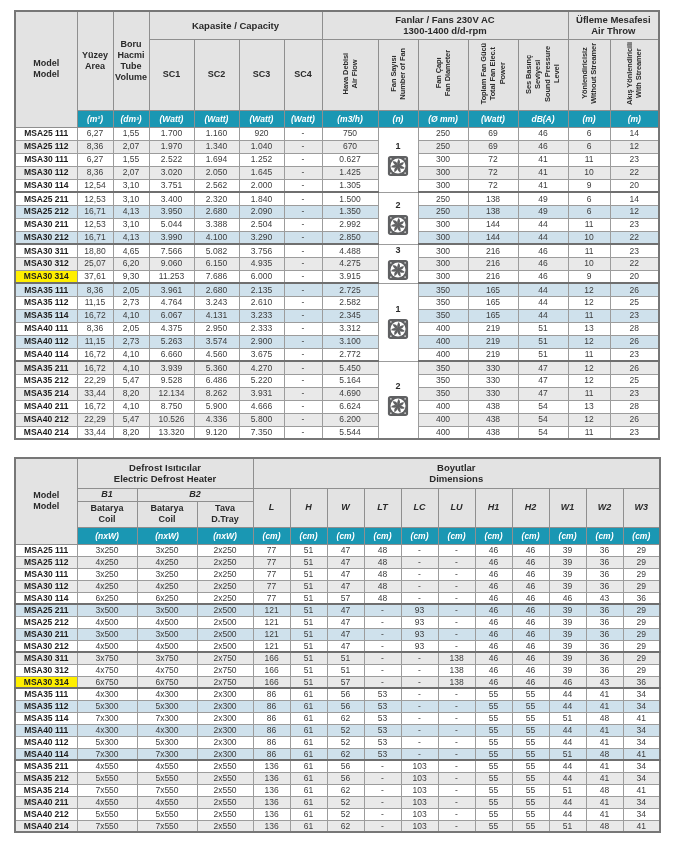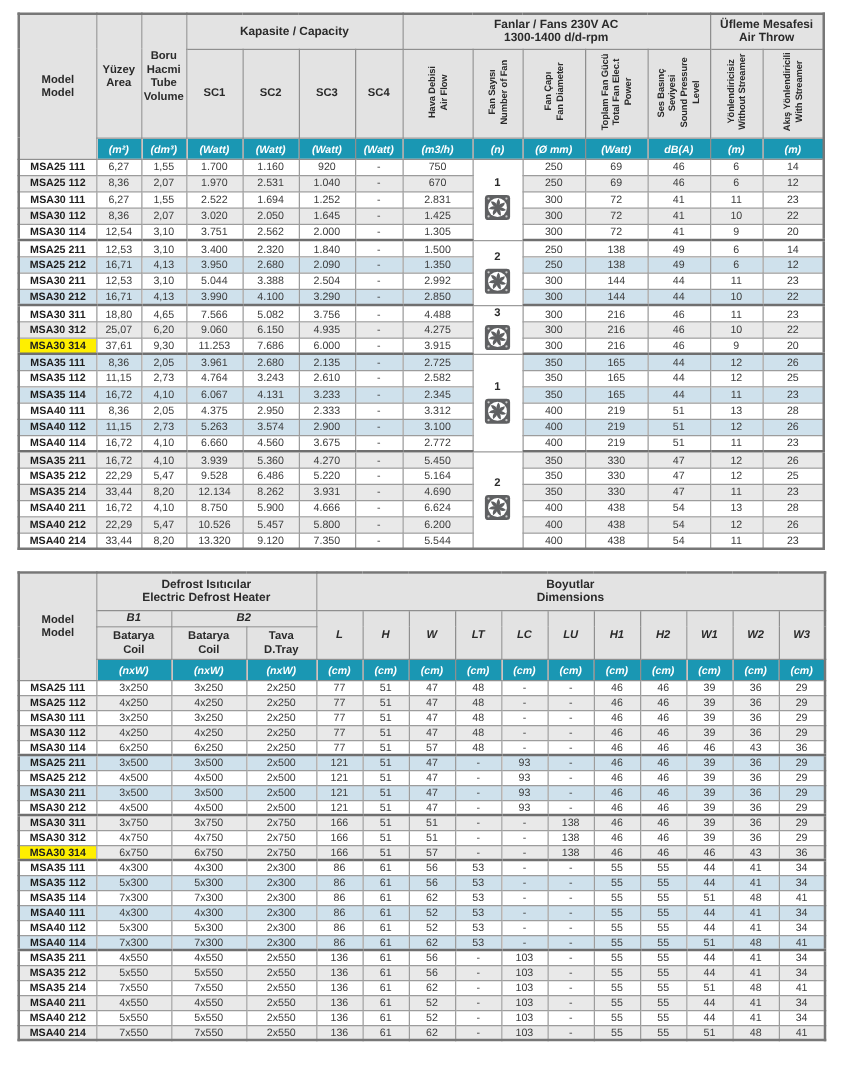--- a/index.html
+++ b/index.html
@@ -149,39 +149,39 @@
           <td>69</td>
           <td>46</td>
           <td>6</td>
           <td>14</td>
         </tr>
         <tr class="r-g">
           <td class="model">MSA25 112</td>
           <td>8,36</td>
           <td>2,07</td>
           <td>1.970</td>
-          <td>2.531</td>
+          <td>1.340</td>
           <td>1.040</td>
           <td>-</td>
           <td>670</td>
           <td>250</td>
           <td>69</td>
           <td>46</td>
           <td>6</td>
           <td>12</td>
         </tr>
         <tr class="r-w">
           <td class="model">MSA30 111</td>
           <td>6,27</td>
           <td>1,55</td>
           <td>2.522</td>
           <td>1.694</td>
           <td>1.252</td>
           <td>-</td>
-          <td>2.831</td>
+          <td>0.627</td>
           <td>300</td>
           <td>72</td>
           <td>41</td>
           <td>11</td>
           <td>23</td>
         </tr>
         <tr class="r-g">
           <td class="model">MSA30 112</td>
           <td>8,36</td>
           <td>2,07</td>
@@ -556,21 +556,21 @@
           <td>438</td>
           <td>54</td>
           <td>13</td>
           <td>28</td>
         </tr>
         <tr class="r-g">
           <td class="model">MSA40 212</td>
           <td>22,29</td>
           <td>5,47</td>
           <td>10.526</td>
-          <td>5.457</td>
+          <td>4.336</td>
           <td>5.800</td>
           <td>-</td>
           <td>6.200</td>
           <td>400</td>
           <td>438</td>
           <td>54</td>
           <td>12</td>
           <td>26</td>
         </tr>
         <tr class="r-w">

